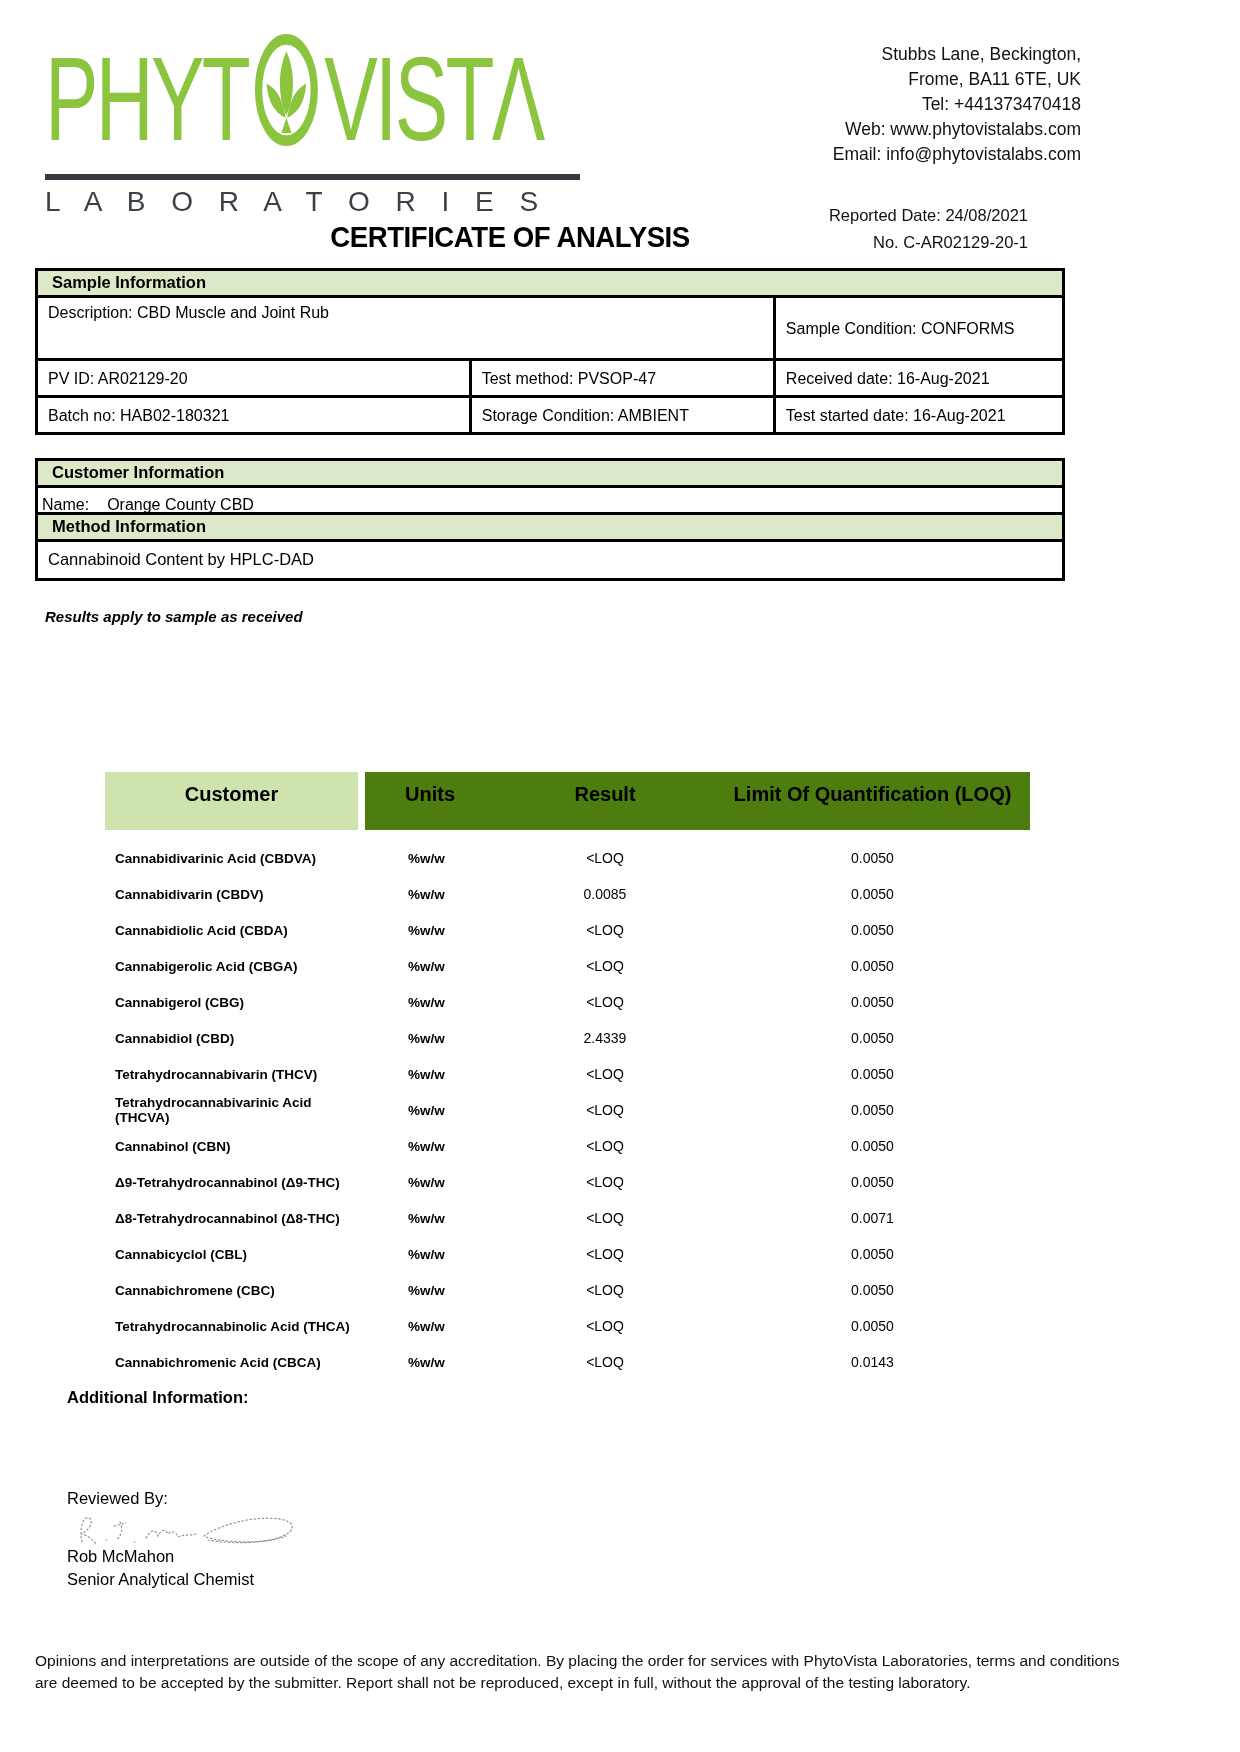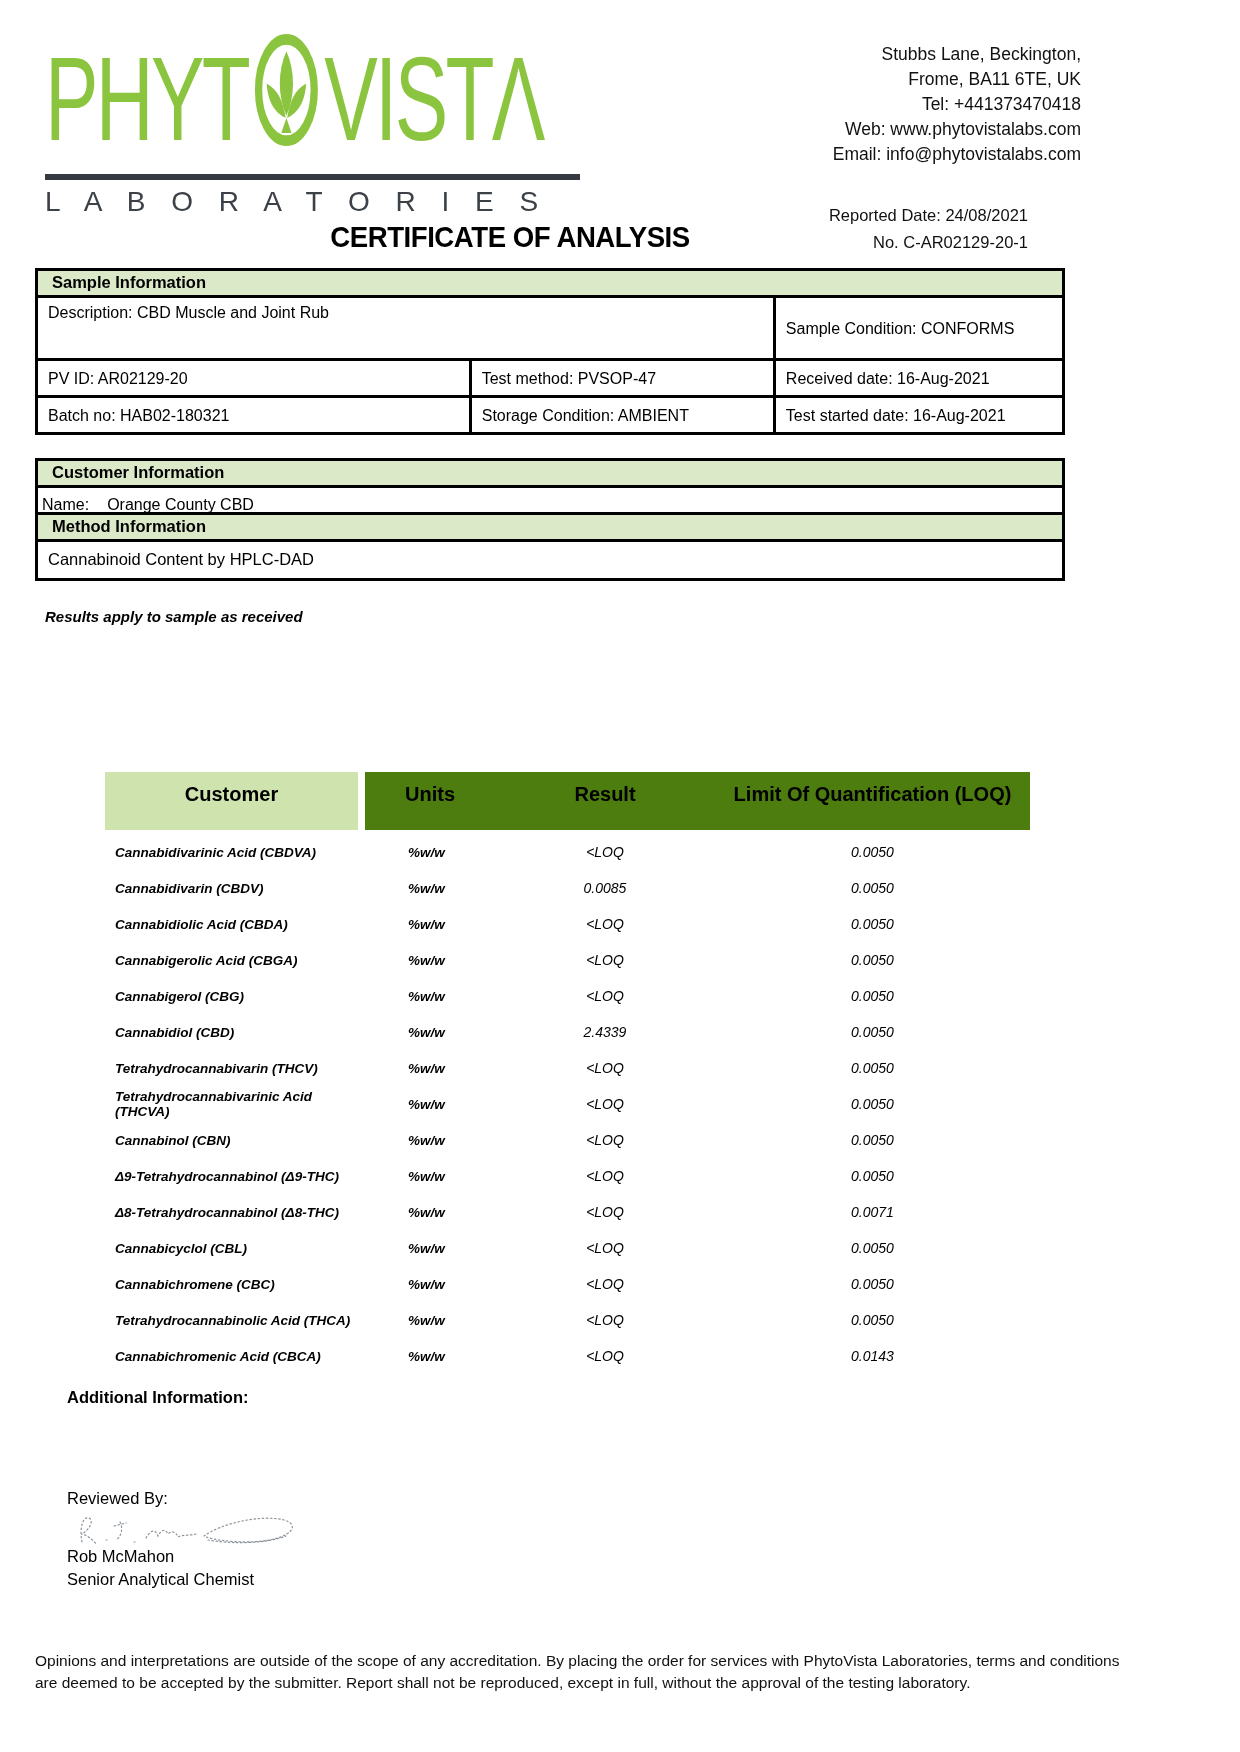--- a/index.html
+++ b/index.html
@@ -80,21 +80,21 @@
   .th-analyte {
     width:253px; background:#cfe3af; text-align:center;
     font-weight:bold; font-size:20px; padding-top:11px;
   }
   .th-gap { width:7px; background:#fff; }
   .th-rest { width:665px; background:#4d7c0f; display:flex; }
   .th-units  { width:130px; text-align:center; font-weight:bold; font-size:20px; padding-top:11px; }
   .th-result { width:220px; text-align:center; font-weight:bold; font-size:20px; padding-top:11px; }
   .th-loq    { width:315px; text-align:center; font-weight:bold; font-size:20px; padding-top:11px; }
 
-  .tbody { padding-top:4px;font-style:italic; }
+  .tbody { padding-top:10px; }
   .trow { display:flex; height:36px; align-items:center; }
   .tcell { font-size:13.5px; }
   .tcell.c0 { width:253px; padding-left:10px; font-weight:bold; }
   .tcell.c1 { width:137px; text-align:center; font-weight:bold; }
   .tcell.c2 { width:220px; text-align:center; font-size:14px; }
   .tcell.c3 { width:315px; text-align:center; font-size:14px; }
 
   
   .additional { position:absolute; left:67px; top:1388px; font-weight:bold; font-size:16.5px; }
   .reviewed   { position:absolute; left:67px; top:1489px; font-size:16.5px; }

